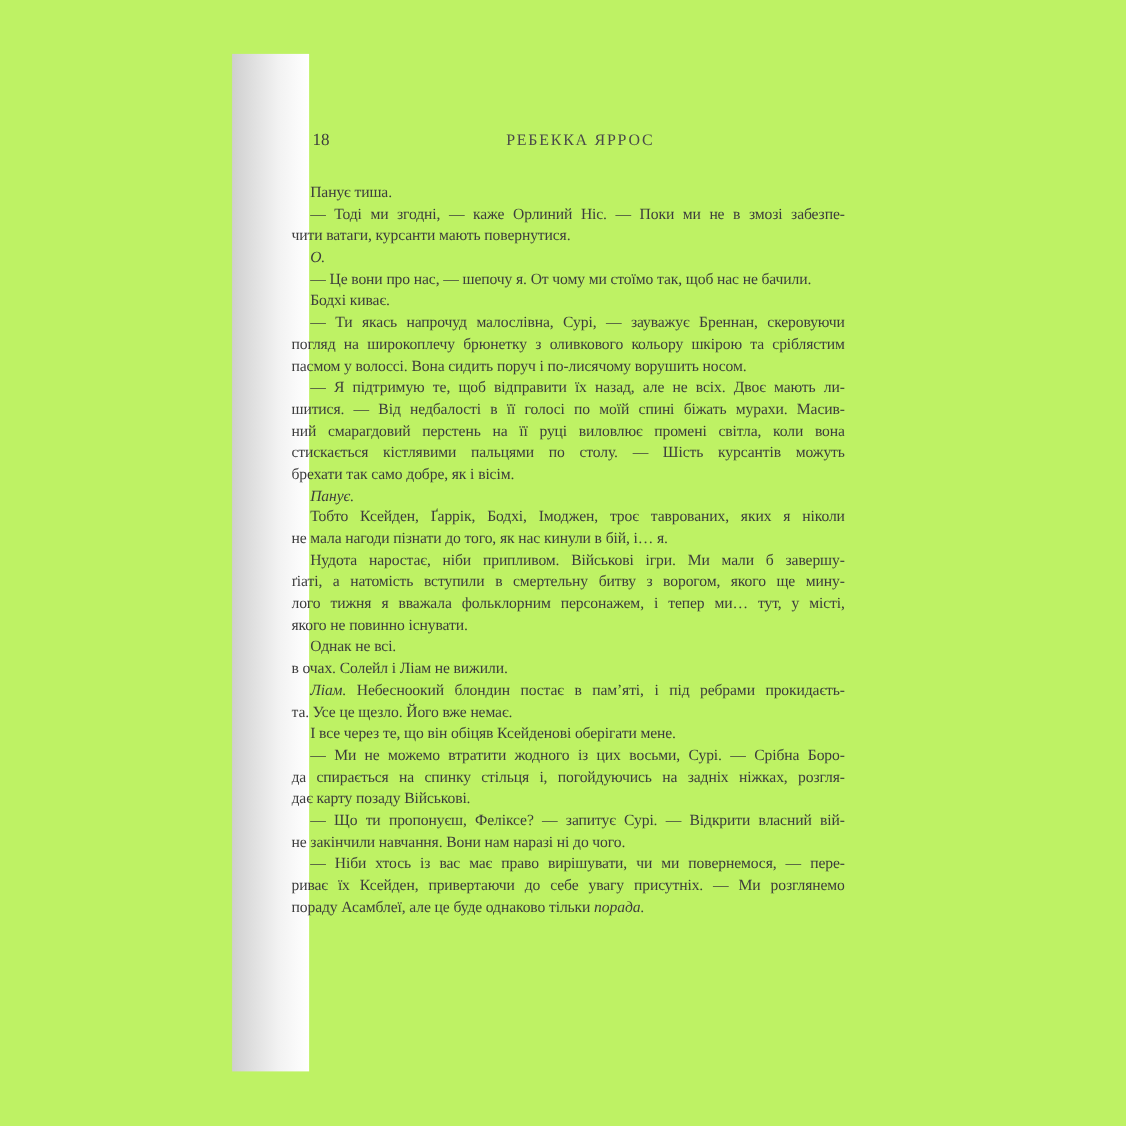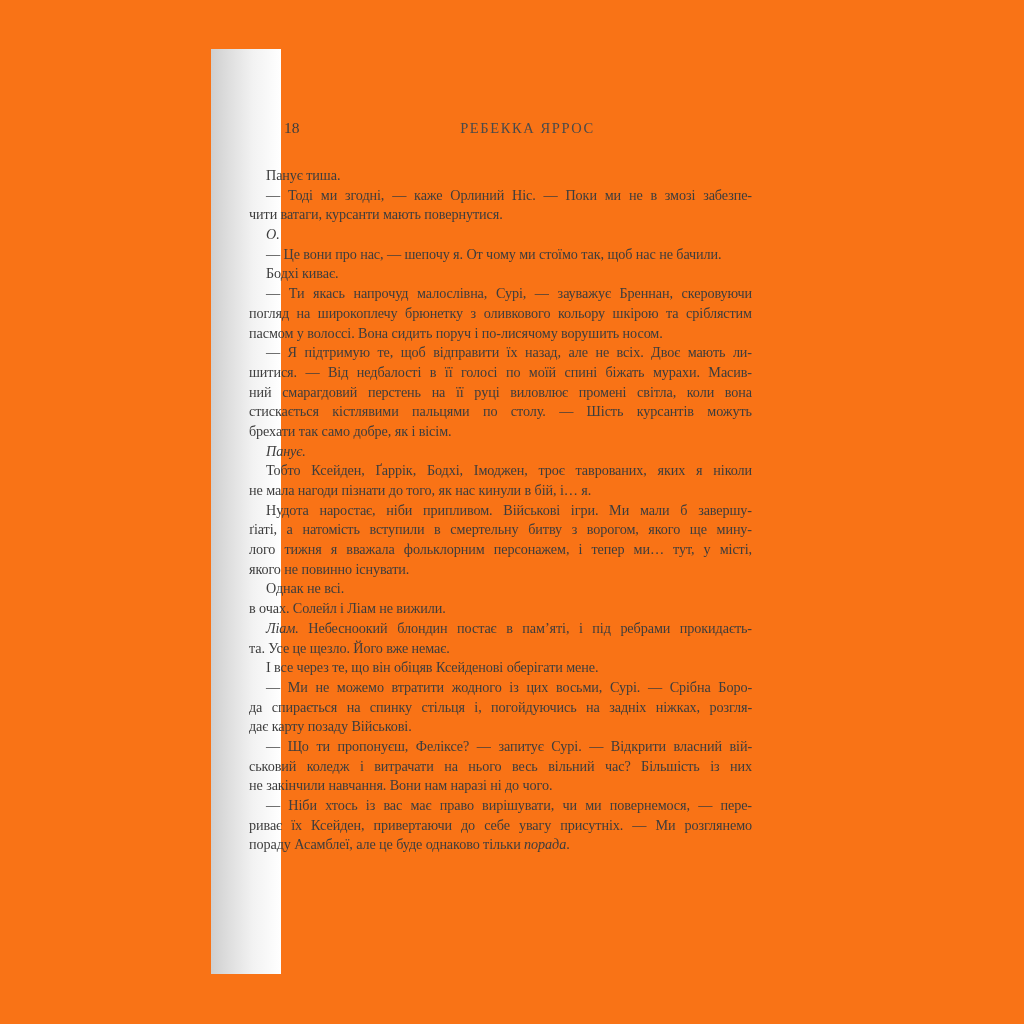--- a/index.html
+++ b/index.html
@@ -8,21 +8,21 @@
     background: #ffffff;
     width: 1024px;
     height: 1024px;
     overflow: hidden;
     font-family: "Liberation Serif", serif;
   }
   .book-page {
     position: absolute;
     left: 0; top: 0;
     width: 1024px; height: 1024px;
-    background: #f97316;
+    background: #bef264;
   }
   .page-edge-shadow {
     position: absolute;
     left: 211px;
     top: 49px;
     width: 70px;
     height: 925px;
     background: linear-gradient(90deg, #cfcfcf 0%, #dedede 25%, #f2f2f2 60%, #ffffff 100%);
   }
   .header-row {
@@ -46,21 +46,21 @@
     width: 100%;
     top: 1px;
     text-align: center;
     font-size: 14.5px;
     letter-spacing: 1.6px;
     transform: translateX(11px);
     color: #4a4a4a;
   }
   .page-text {
     position: absolute;
-    left: 249px;
+    left: 265px;
     top: 166px;
     width: 503px;
     font-size: 14.2px;
     line-height: 19.7px;
     letter-spacing: -0.1px;
     color: #3d3d3d;
   }
   .line {
     height: 19.7px;
     overflow: hidden;
@@ -113,19 +113,18 @@
       <div class="line last"><span>якого не повинно існувати.</span></div>
       <div class="line indent last"><span>Однак не всі.</span></div>
       <div class="line last"><span>в очах. Солейл і Ліам не вижили.</span></div>
       <div class="line indent"><em>Ліам.</em><span> Небесноокий блондин постає в пам’яті, і під ребрами прокидаєть-</span></div>
       <div class="line last"><span>та. Усе це щезло. Його вже немає.</span></div>
       <div class="line indent last"><span>І все через те, що він обіцяв Ксейденові оберігати мене.</span></div>
       <div class="line indent"><span>— Ми не можемо втратити жодного із цих восьми, Сурі. — Срібна Боро-</span></div>
       <div class="line"><span>да спирається на спинку стільця і, погойдуючись на задніх ніжках, розгля-</span></div>
       <div class="line last"><span>дає карту позаду Військові.</span></div>
       <div class="line indent"><span>— Що ти пропонуєш, Феліксе? — запитує Сурі. — Відкрити власний вій-</span></div>
-      <div class="line"><span>ськовий коледж і витрачати на нього весь вільний час? Більшість із них</span></div>
       <div class="line last"><span>не закінчили навчання. Вони нам наразі ні до чого.</span></div>
       <div class="line indent"><span>— Ніби хтось із вас має право вирішувати, чи ми повернемося, — пере-</span></div>
       <div class="line"><span>риває їх Ксейден, привертаючи до себе увагу присутніх. — Ми розглянемо</span></div>
       <div class="line last"><span>пораду Асамблеї, але це буде однаково тільки </span><em>порада</em><span>.</span></div>
     </div>
 </div>
 
 </body></html>

